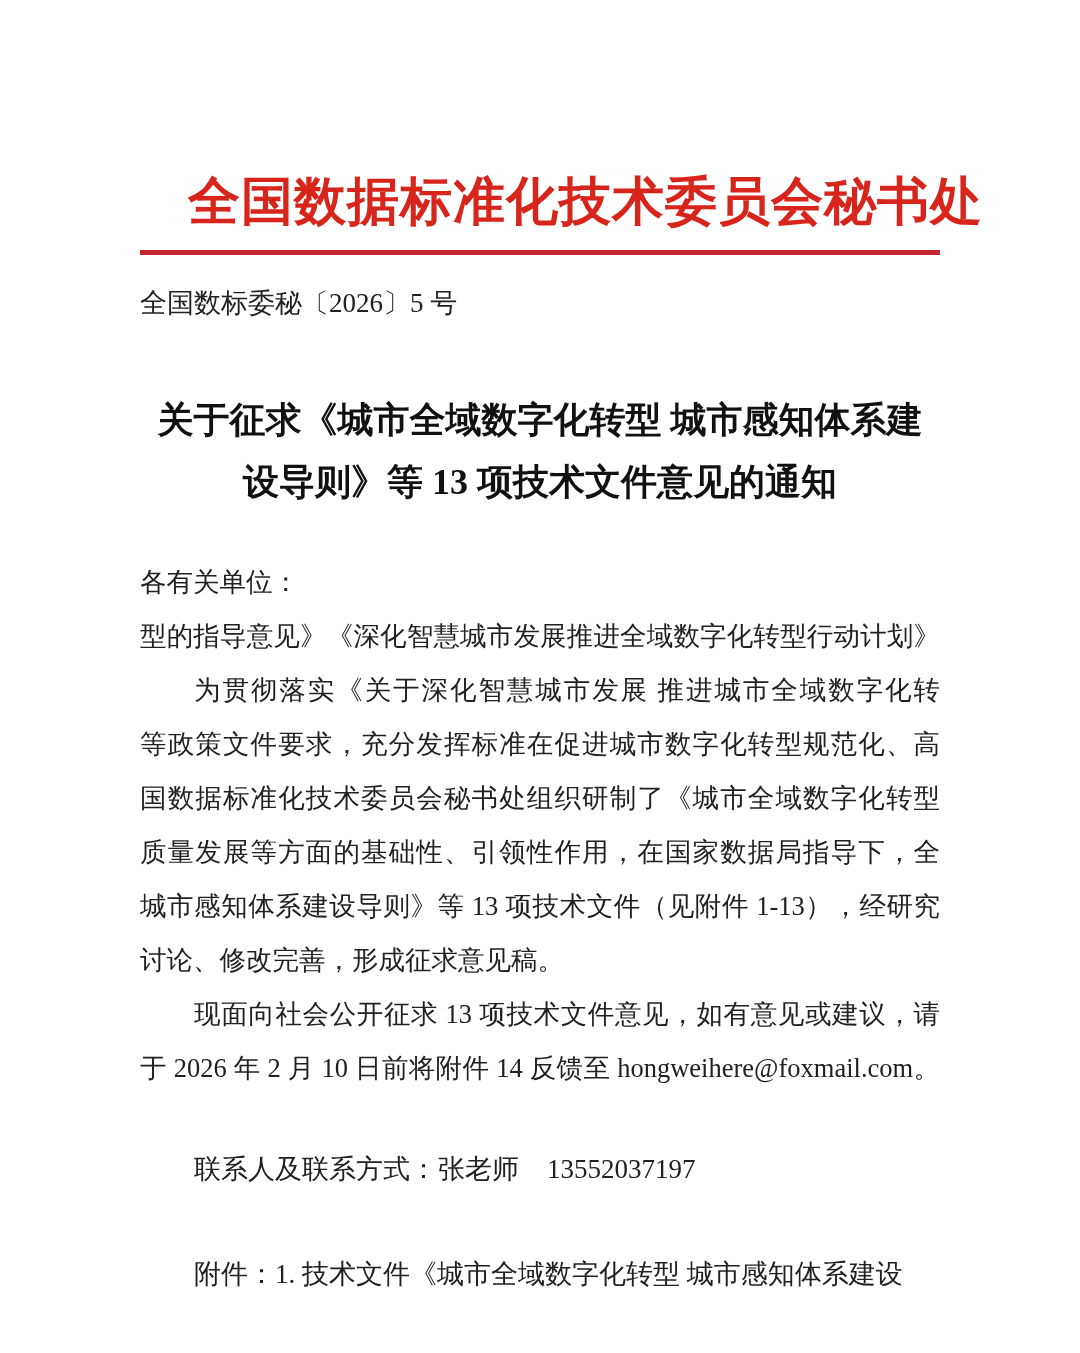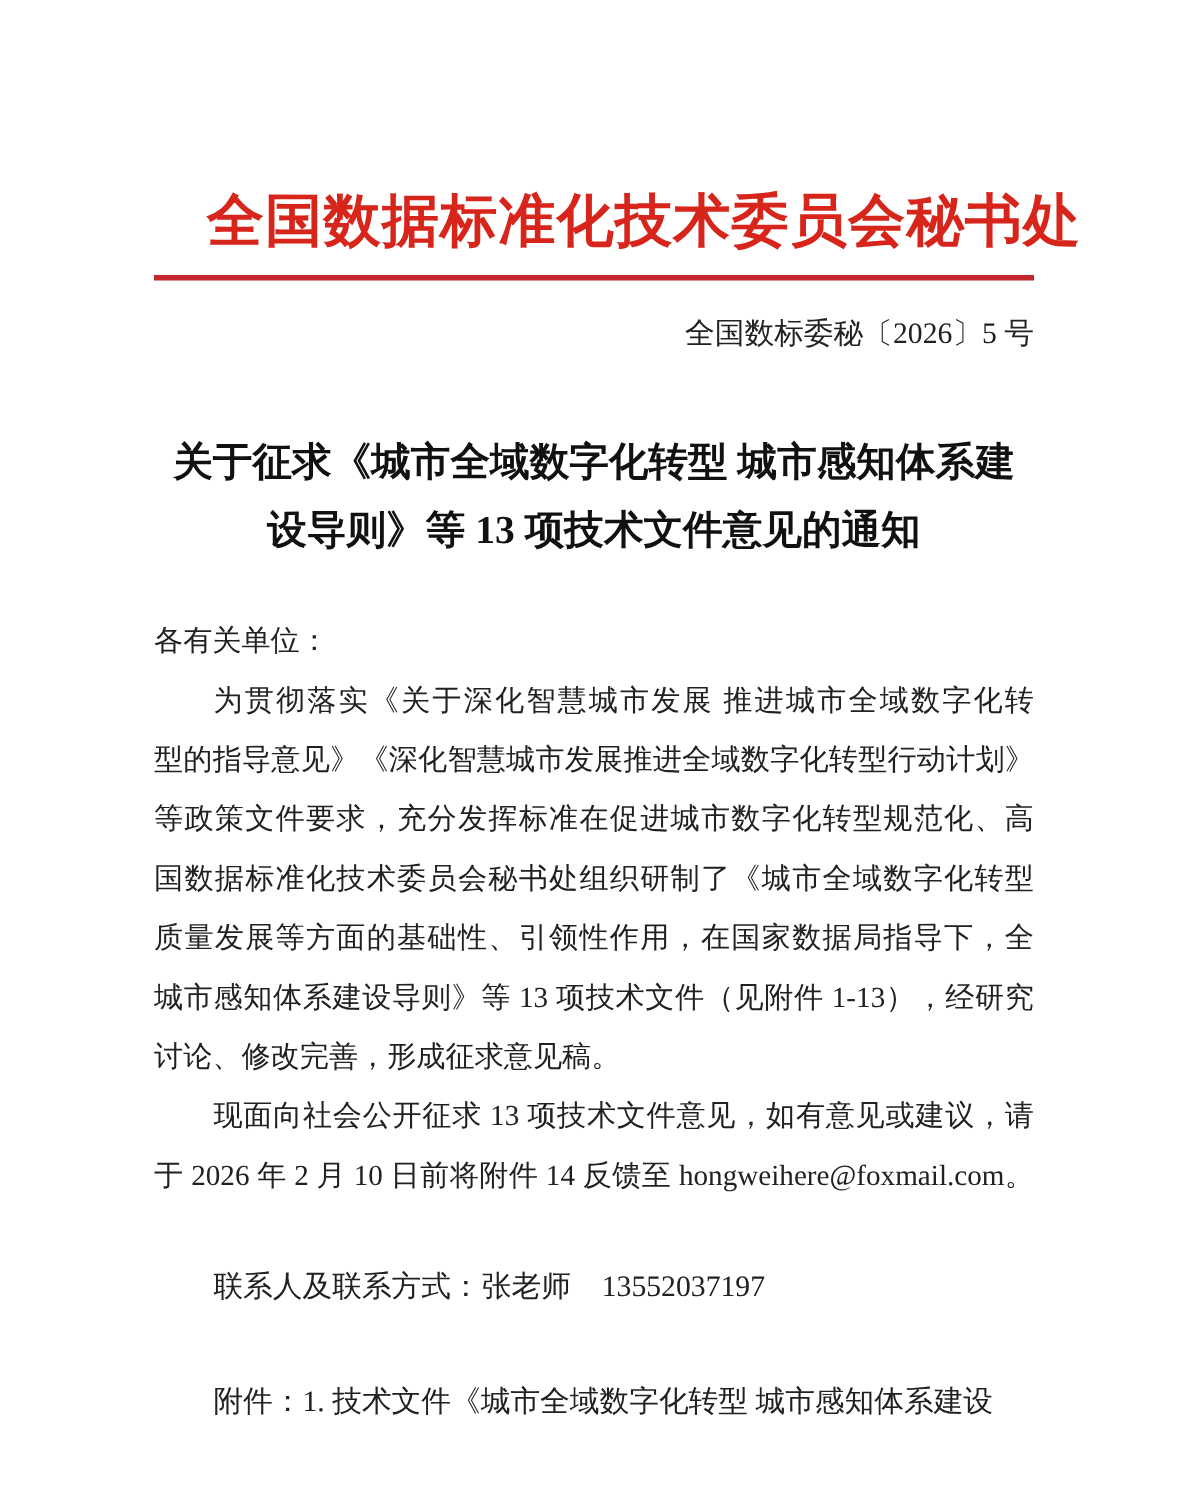--- a/index.html
+++ b/index.html
@@ -33,21 +33,20 @@
   .red-rule {
     margin-top: 22px;
     height: 5px;
     width: 100%;
     background: var(--rule, #c3272b);
   }
   .doc-number {
     margin-top: 32px;
     font-size: 27px;
     line-height: 1.2;
-    text-align: right;
     color: var(--ink, #212121);
   }
   
   .notice-title {
     margin-top: 70px;
     text-align: center;
     font-weight: bold;
     font-size: 36px;
     line-height: 62px;
     color: #111111;
@@ -95,22 +94,22 @@
 
     <div class="doc-number">全国数标委秘〔2026〕5 号</div>
 
     <div class="notice-title">
       <span class="tl">关于征求《城市全域数字化转型 城市感知体系建</span>
       <span class="tl">设导则》等 13 项技术文件意见的通知</span>
     </div>
 
     <div class="body-block">
       <div class="ln">各有关单位：</div>
+      <div class="ln j">型的指导意见》《深化智慧城市发展推进全域数字化转型行动计划》</div>
       <div class="ln j ind">为贯彻落实《关于深化智慧城市发展 推进城市全域数字化转</div>
-      <div class="ln j">型的指导意见》《深化智慧城市发展推进全域数字化转型行动计划》</div>
       <div class="ln j">等政策文件要求，充分发挥标准在促进城市数字化转型规范化、高</div>
       <div class="ln j">国数据标准化技术委员会秘书处组织研制了《城市全域数字化转型</div>
       <div class="ln j">质量发展等方面的基础性、引领性作用，在国家数据局指导下，全</div>
       <div class="ln j">城市感知体系建设导则》等 13 项技术文件（见附件 1-13），经研究</div>
       <div class="ln">讨论、修改完善，形成征求意见稿。</div>
       <div class="ln j ind">现面向社会公开征求 13 项技术文件意见，如有意见或建议，请</div>
       <div class="ln j">于 2026 年 2 月 10 日前将附件 14 反馈至 hongweihere@foxmail.com。</div>
     </div>
 
     <div class="contacts">

